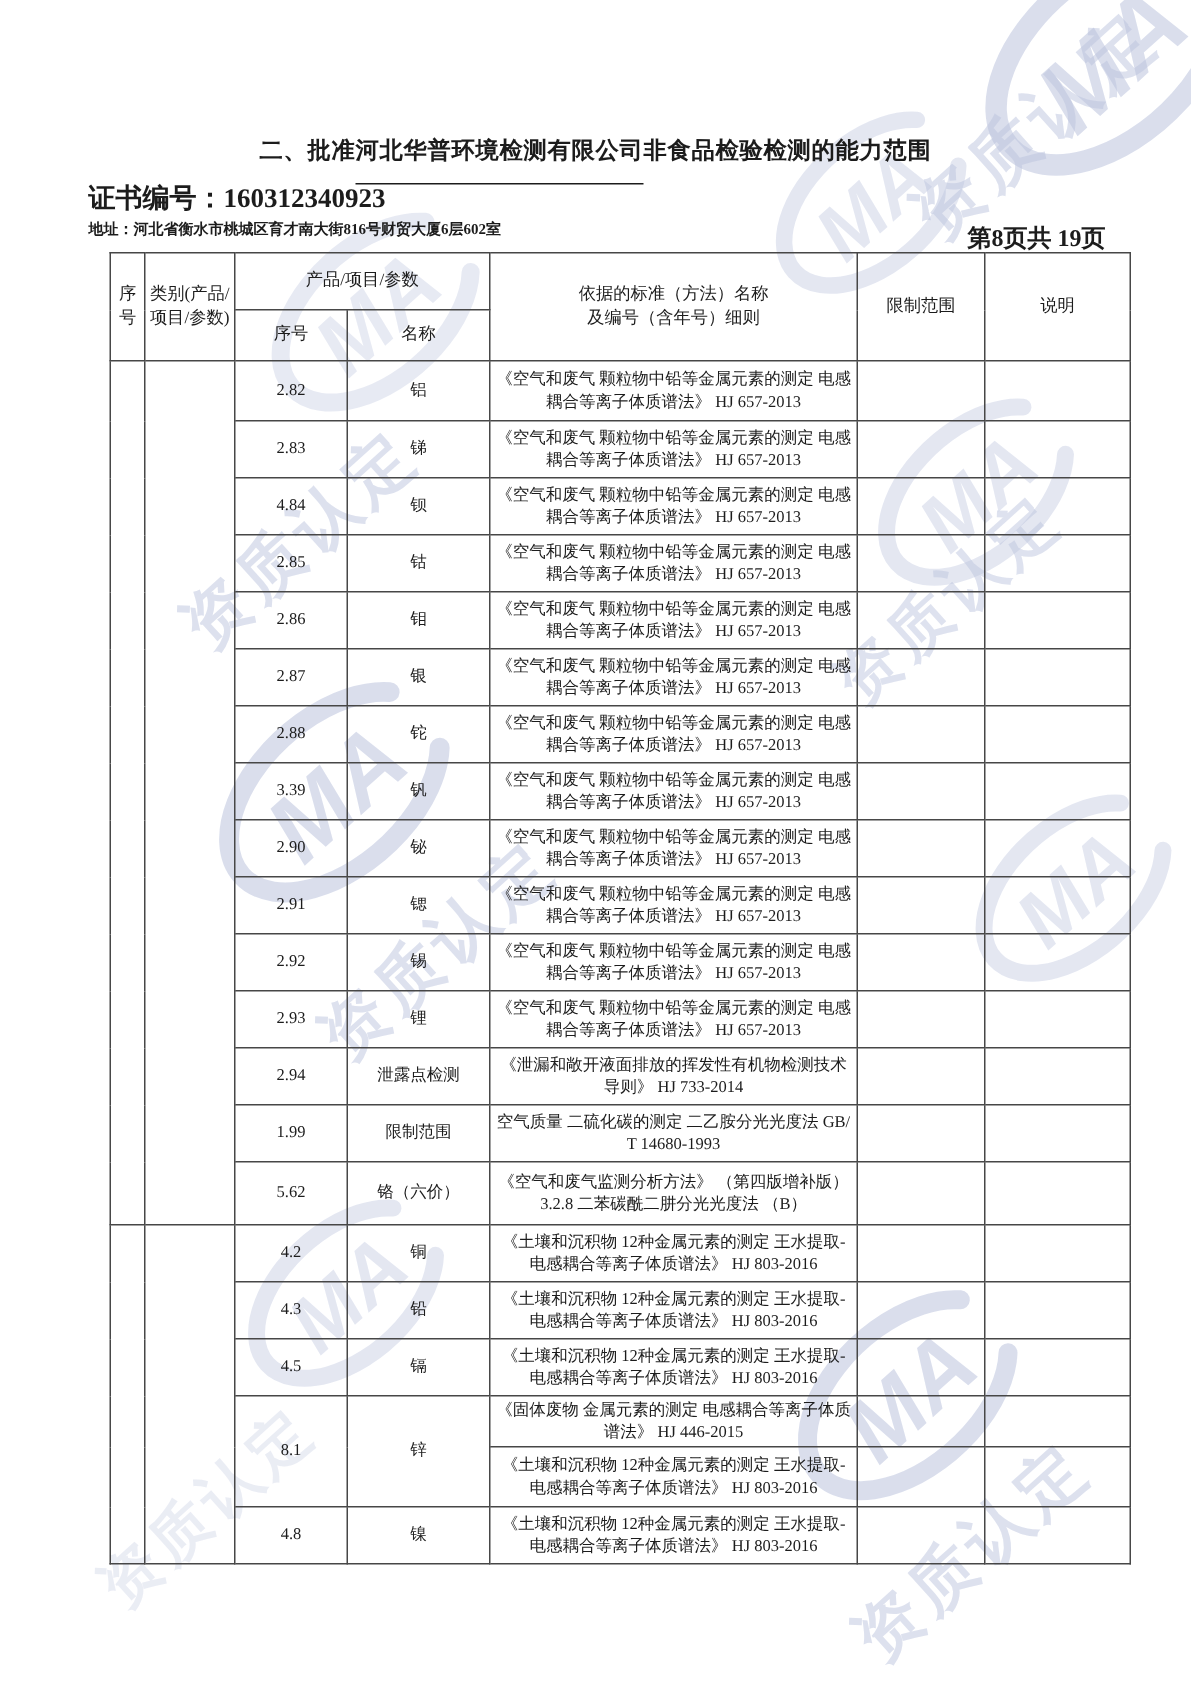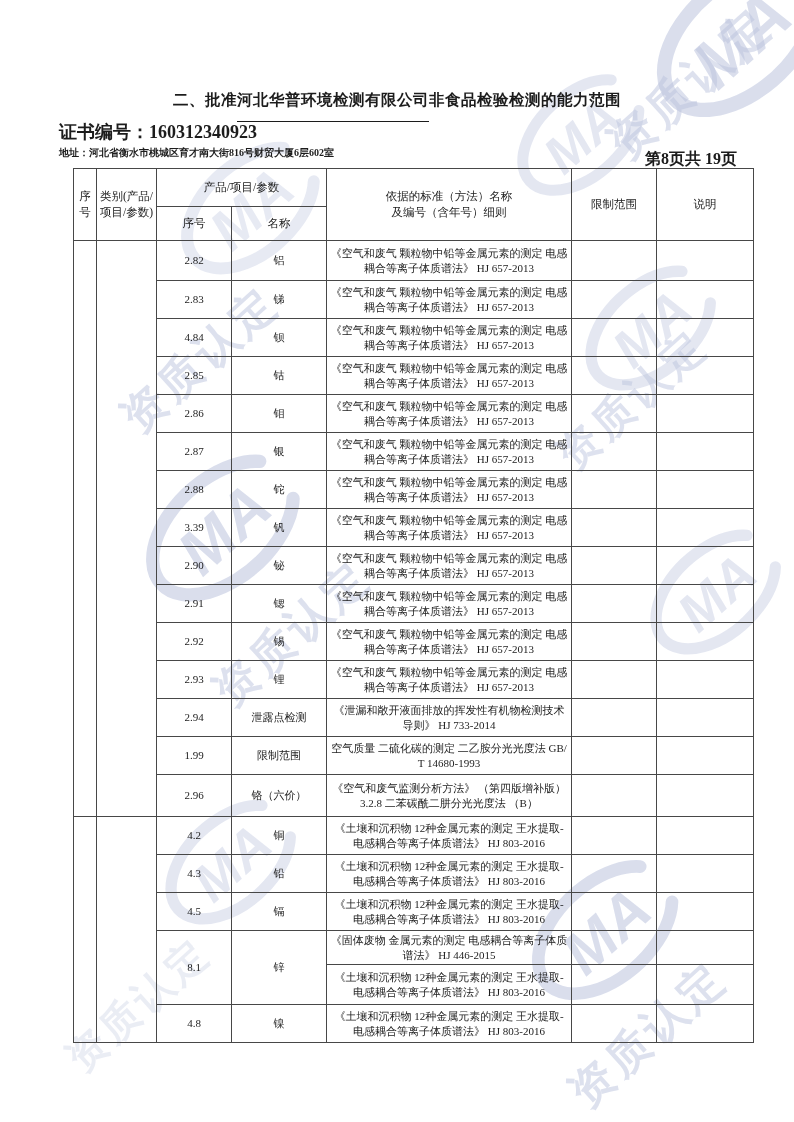--- a/index.html
+++ b/index.html
@@ -245,21 +245,21 @@
       <td></td>
     </tr>
     <tr class="h38">
       <td>1.99</td>
       <td>限制范围</td>
       <td class="std">空气质量 二硫化碳的测定 二乙胺分光光度法 GB/T 14680-1993</td>
       <td></td>
       <td></td>
     </tr>
     <tr class="h42">
-      <td>2.96</td>
+      <td>5.62</td>
       <td>铬（六价）</td>
       <td class="std">《空气和废气监测分析方法》 （第四版增补版） 3.2.8 二苯碳酰二肼分光光度法 （B）</td>
       <td></td>
       <td></td>
     </tr>
   </tbody>
 
   <tbody>
     <tr class="h38">
       <td rowspan="6"></td>

